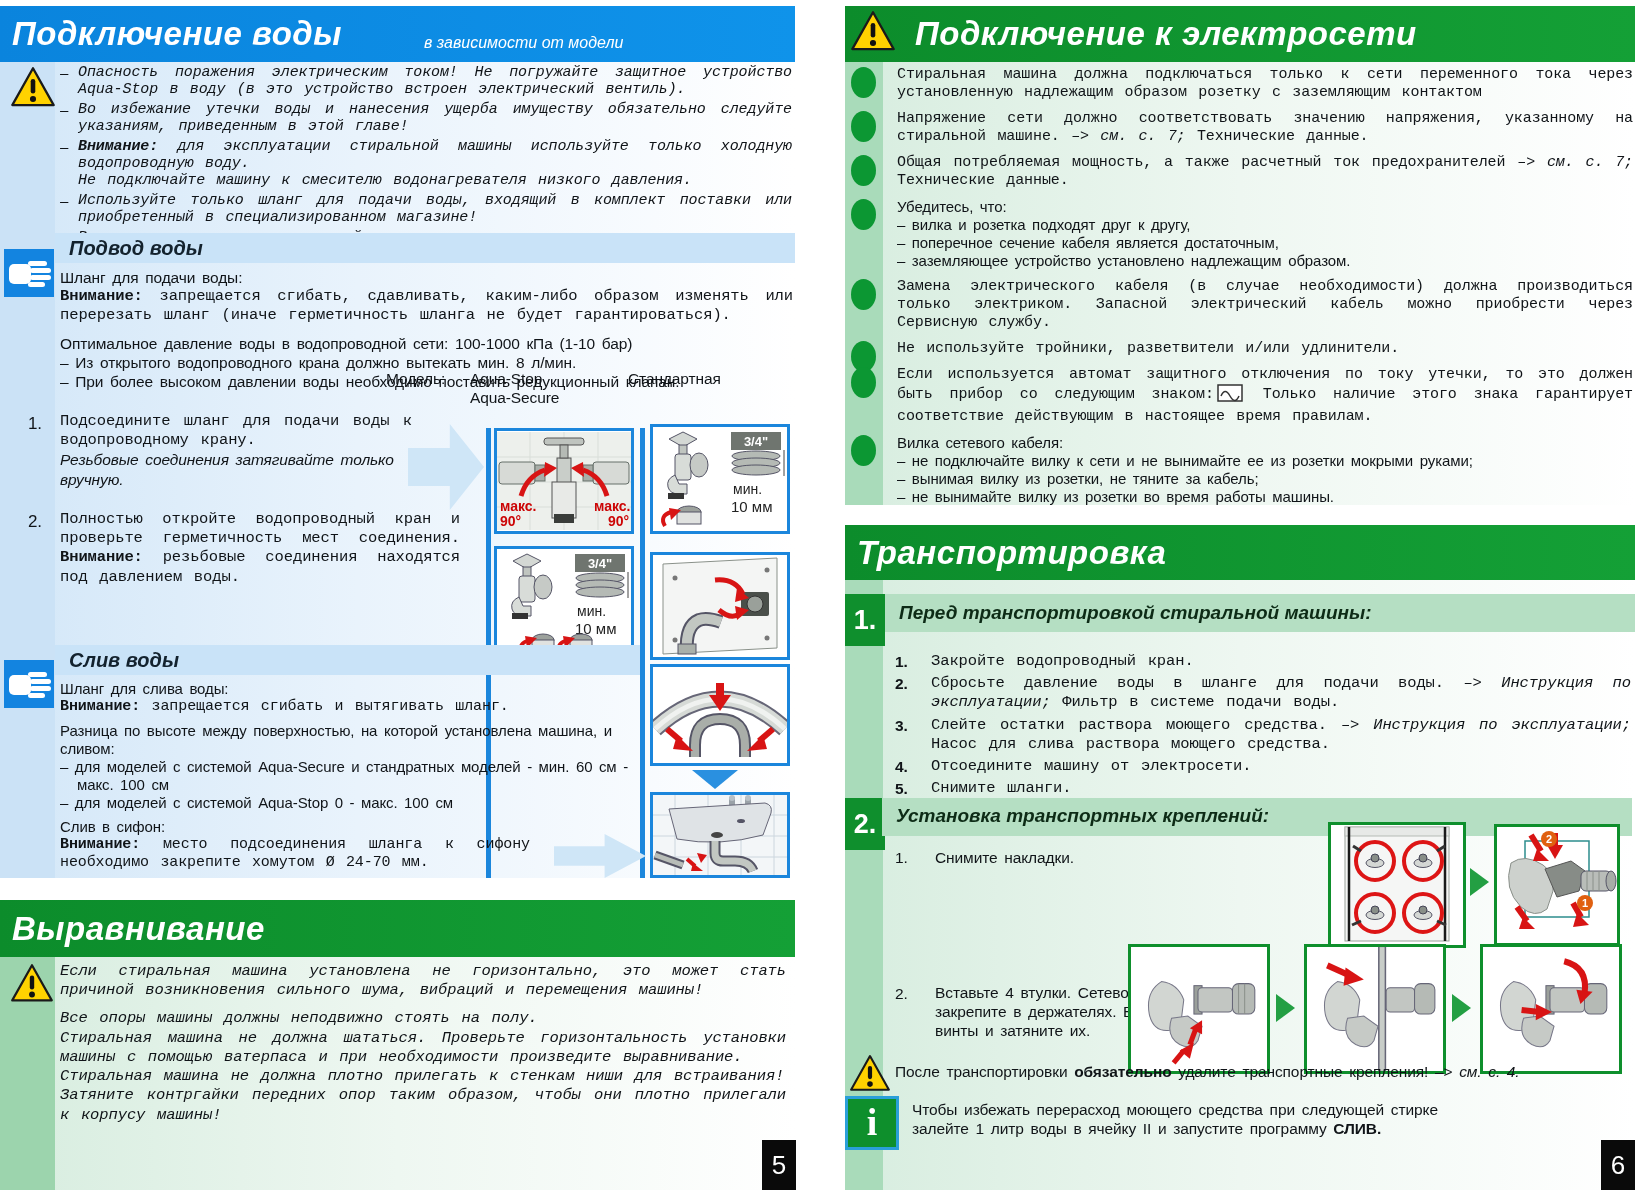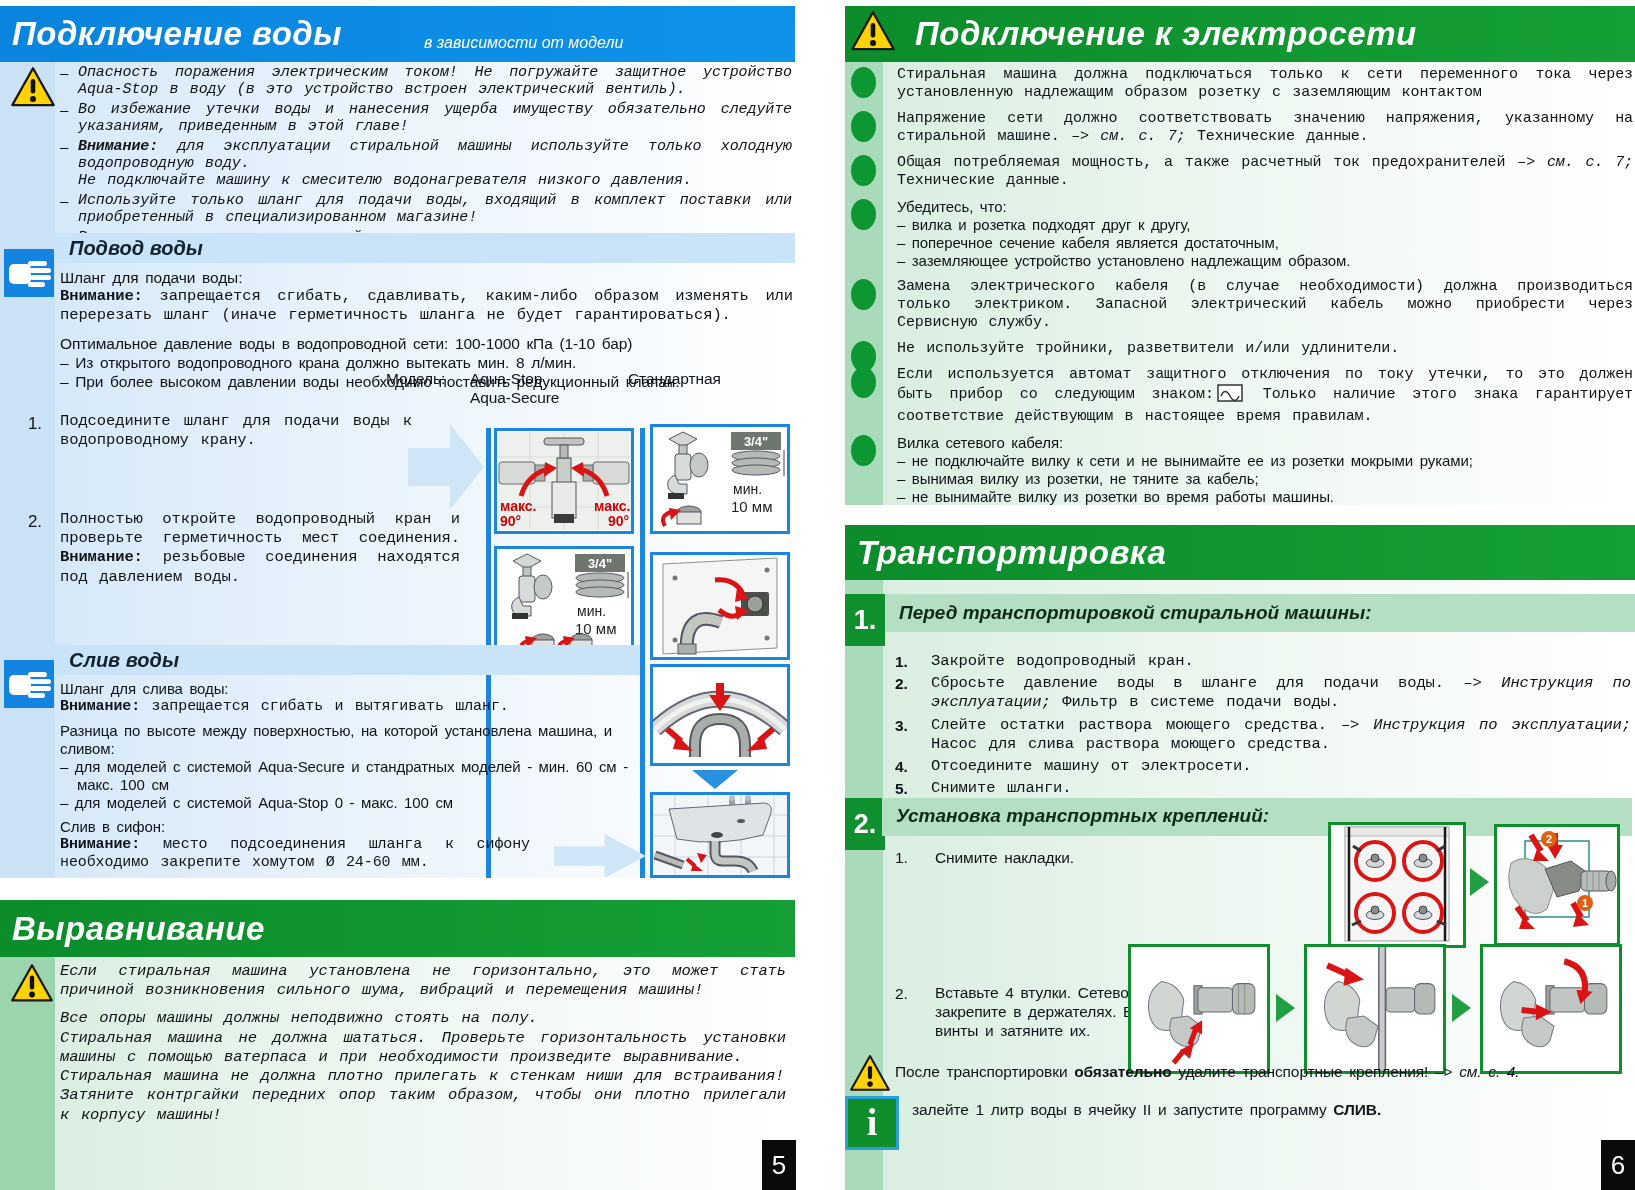--- a/index.html
+++ b/index.html
@@ -135,20 +135,21 @@
   </div>
 
   <span class="abs txt" style="left:386px;top:369px;">Модель:</span>
   <span class="abs txt" style="left:470px;top:369px;">Aqua-Stop</span>
   <span class="abs txt" style="left:470px;top:388px;">Aqua-Secure</span>
   <span class="abs txt" style="left:628px;top:369px;">Стандартная</span>
 
   <span class="abs txt b" style="left:28px;top:413px;font-size:17px;">1.</span>
   <div class="abs txt" style="left:60px;top:412px;width:352px;">
     <p class="jt"><span>Подсоедините шланг для подачи воды к водопроводному крану.</span></p>
+    <div class="i">Резьбовые соединения затягивайте только вручную.</div>
   </div>
   <div class="abs chevron" style="left:408px;top:424px;width:76px;height:86px;"></div>
 
   <span class="abs txt b" style="left:28px;top:511px;font-size:17px;">2.</span>
   <div class="abs txt" style="left:60px;top:510px;width:400px;">
     <p class="jt"><span>Полностью откройте водопроводный кран и проверьте герметичность мест соединения.</span>
     <b>Внимание:</b> <span>резьбовые соединения находятся под давлением воды.</span></p>
   </div>
 
   <div class="abs vbar" style="left:486px;top:428px;width:5px;height:450px;"></div>
@@ -307,21 +308,21 @@
     <div class="b">Шланг для слива воды:</div>
     <p class="jt"><b>Внимание:</b> <span>запрещается сгибать и вытягивать шланг.</span></p>
     <div class="b" style="margin-top:6px;">Разница по высоте между поверхностью, на которой установлена машина, и сливом:</div>
     <div>
 
         <div class="dashline"><span>–</span> <span>для моделей с системой Aqua-Secure и стандратных моделей - мин. 60 см - макс. 100 см</span></div>
 
         <div class="dashline"><span>–</span> <span>для моделей с системой Aqua-Stop 0 - макс. 100 см</span></div>
       </div>
     <div class="b" style="margin-top:6px;">Слив в сифон:</div>
-    <p class="jt" style="width:470px;"><b>Внимание:</b> <span>место подсоединения шланга к сифону необходимо закрепите хомутом Ø 24-60 мм.</span></p>
+    <p class="jt" style="width:470px;"><b>Внимание:</b> <span>место подсоединения шланга к сифону необходимо закрепите хомутом Ø 24-70 мм.</span></p>
   </div>
   <div class="abs chevron" style="left:554px;top:834px;width:92px;height:44px;"></div>
 
   <div class="abs hband green-head" style="left:0;top:900px;width:795px;height:73px;">
     <span class="band-title" style="line-height:57px;">Выравнивание</span>
   </div>
   <div class="abs area-green" style="left:0;top:957px;width:795px;height:233px;"></div>
   <div class="abs strip-green" style="left:0;top:957px;width:55px;height:233px;background:#9cd4ad;"></div>
   <div class="abs" style="left:10px;top:963px;width:44px;height:40px;">
     <svg viewBox="0 0 60 54">
@@ -564,18 +565,19 @@
     <span>После транспортировки</span>
     <b>обязательно</b>
     <span>удалите транспортные крепления! –&gt;</span>
     <span class="i">см. с. 4.</span>
   </div>
 
   <div class="abs ibox" style="left:845px;top:1096px;width:54px;height:54px;">
     <div class="ig">i</div>
   </div>
   <div class="abs txt" style="left:912px;top:1100px;width:710px;">
+    <div>Чтобы избежать перерасход моющего средства при следующей стирке</div>
     <div><span>залейте 1 литр воды в ячейку II и запустите программу</span> <b>СЛИВ.</b></div>
   </div>
 
   <div class="abs pagebox" style="left:1601px;top:1140px;width:34px;height:50px;">6</div>
 
 </div>
 
 </body></html>

